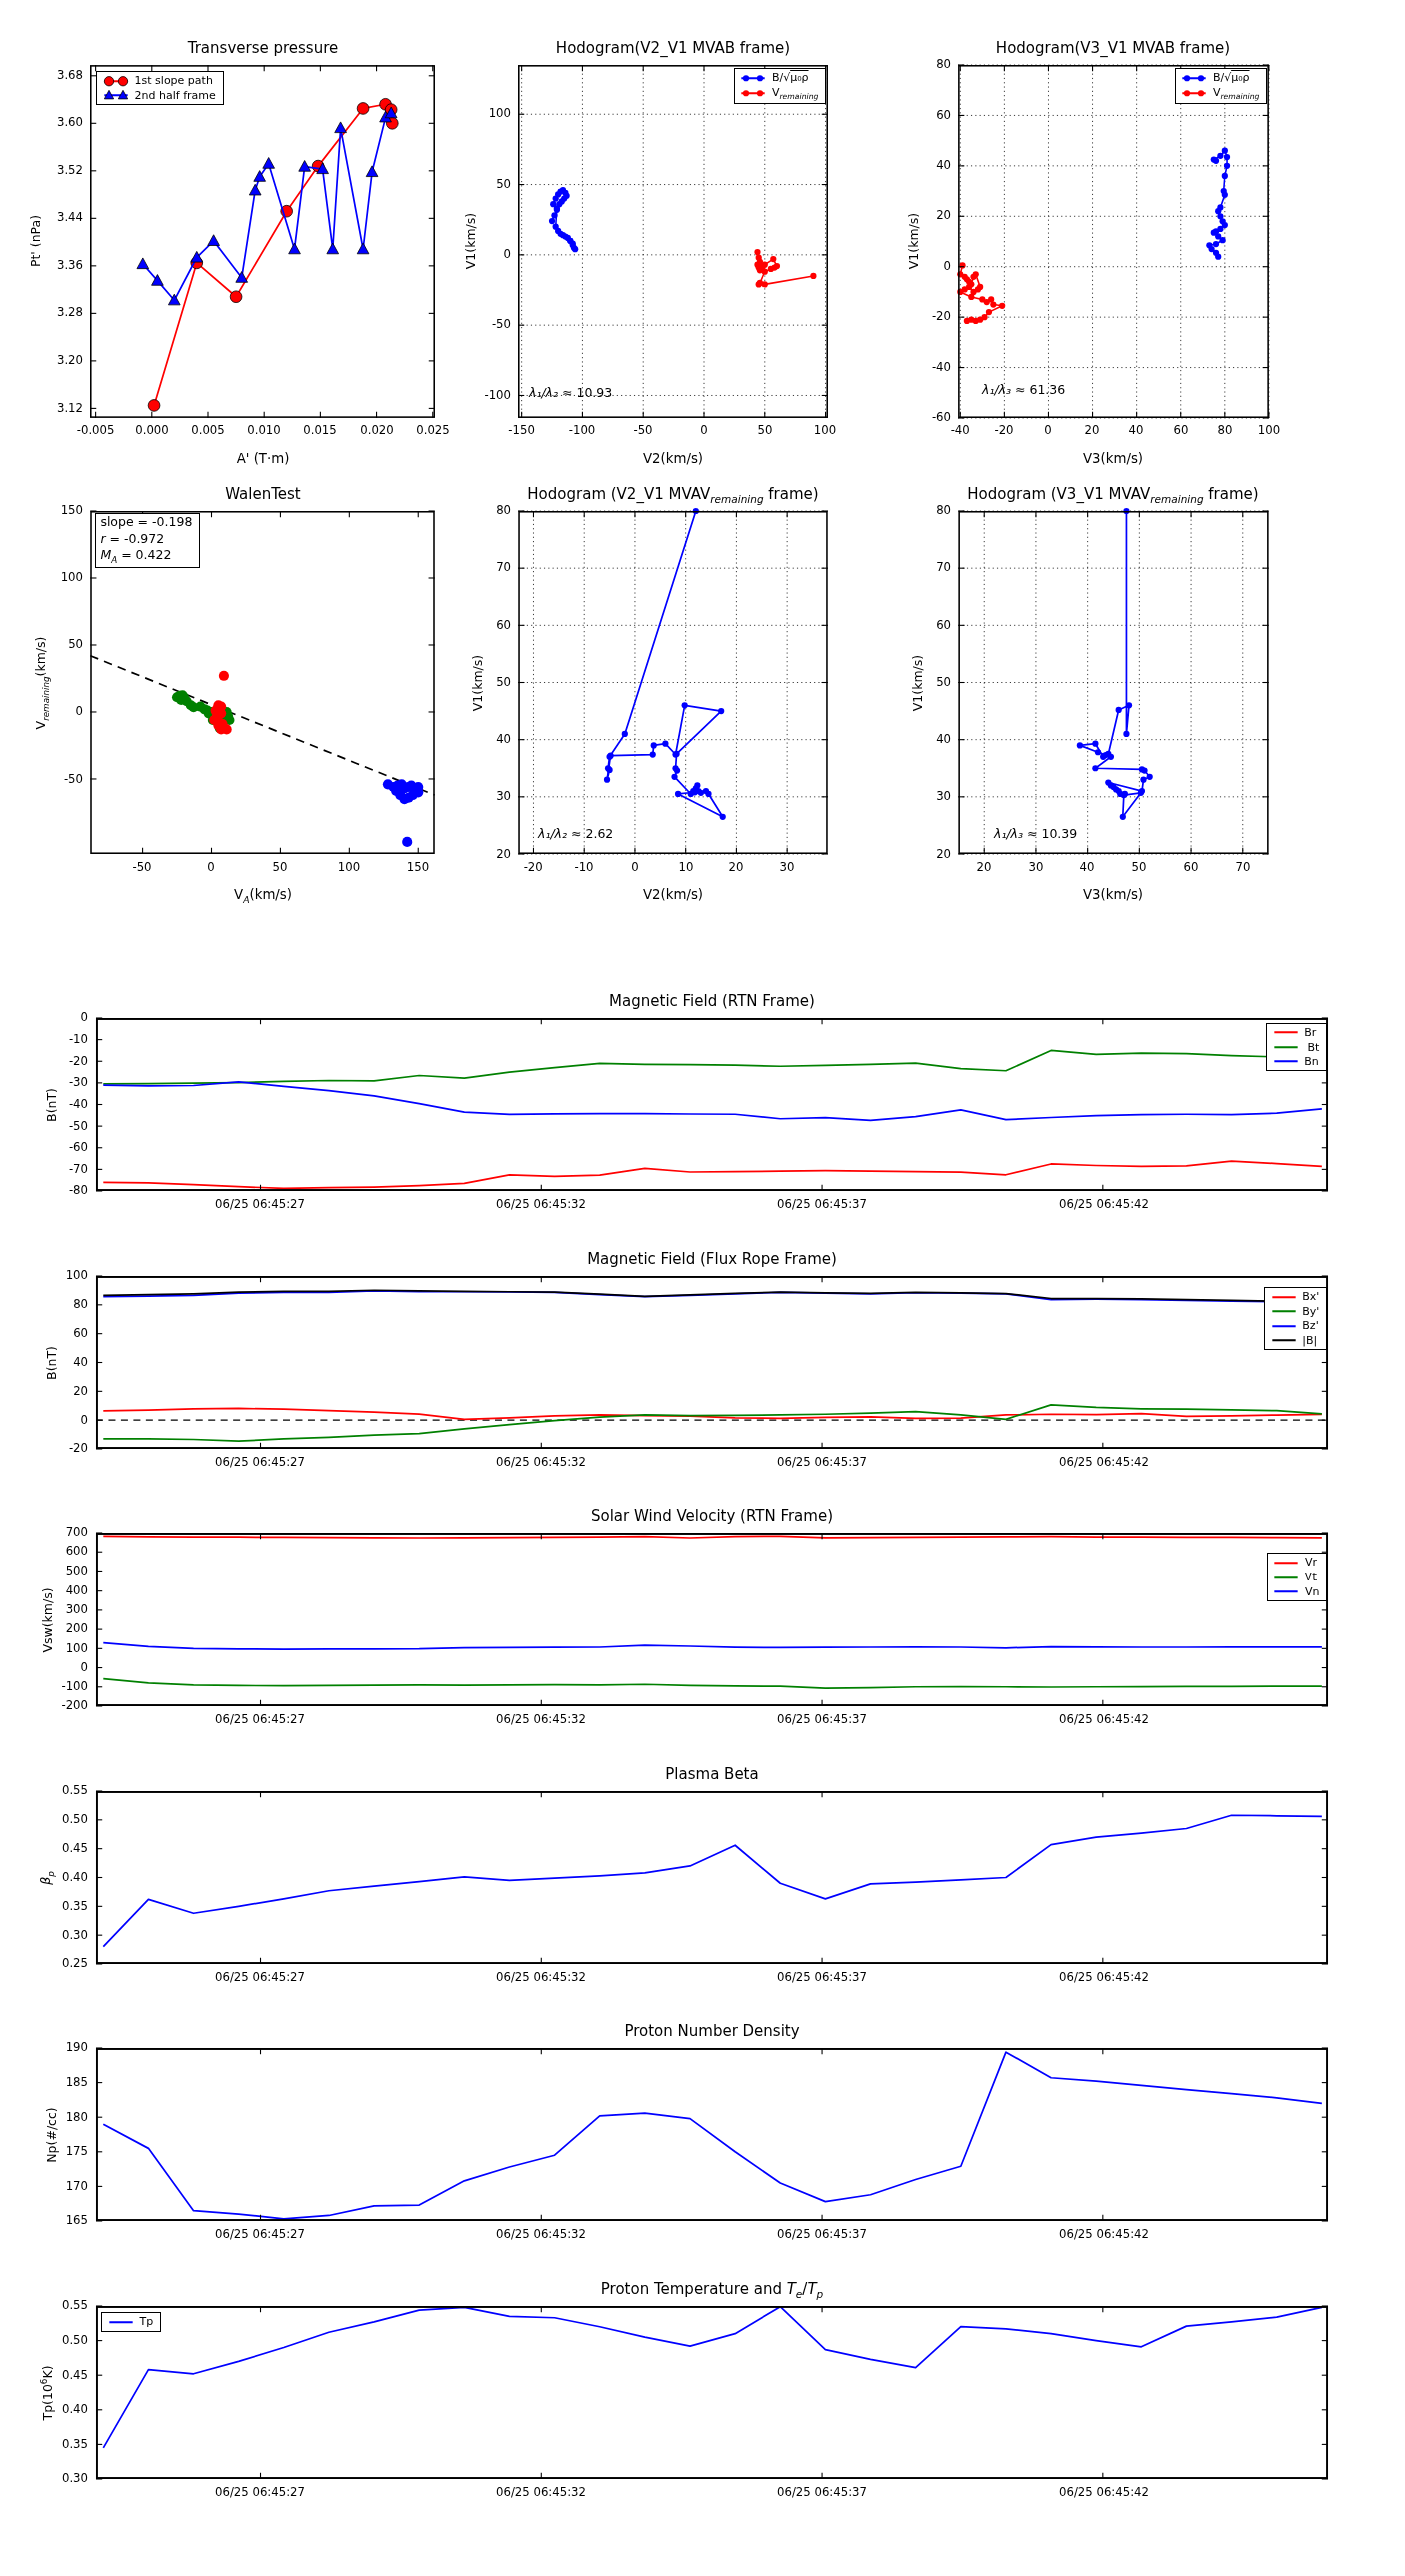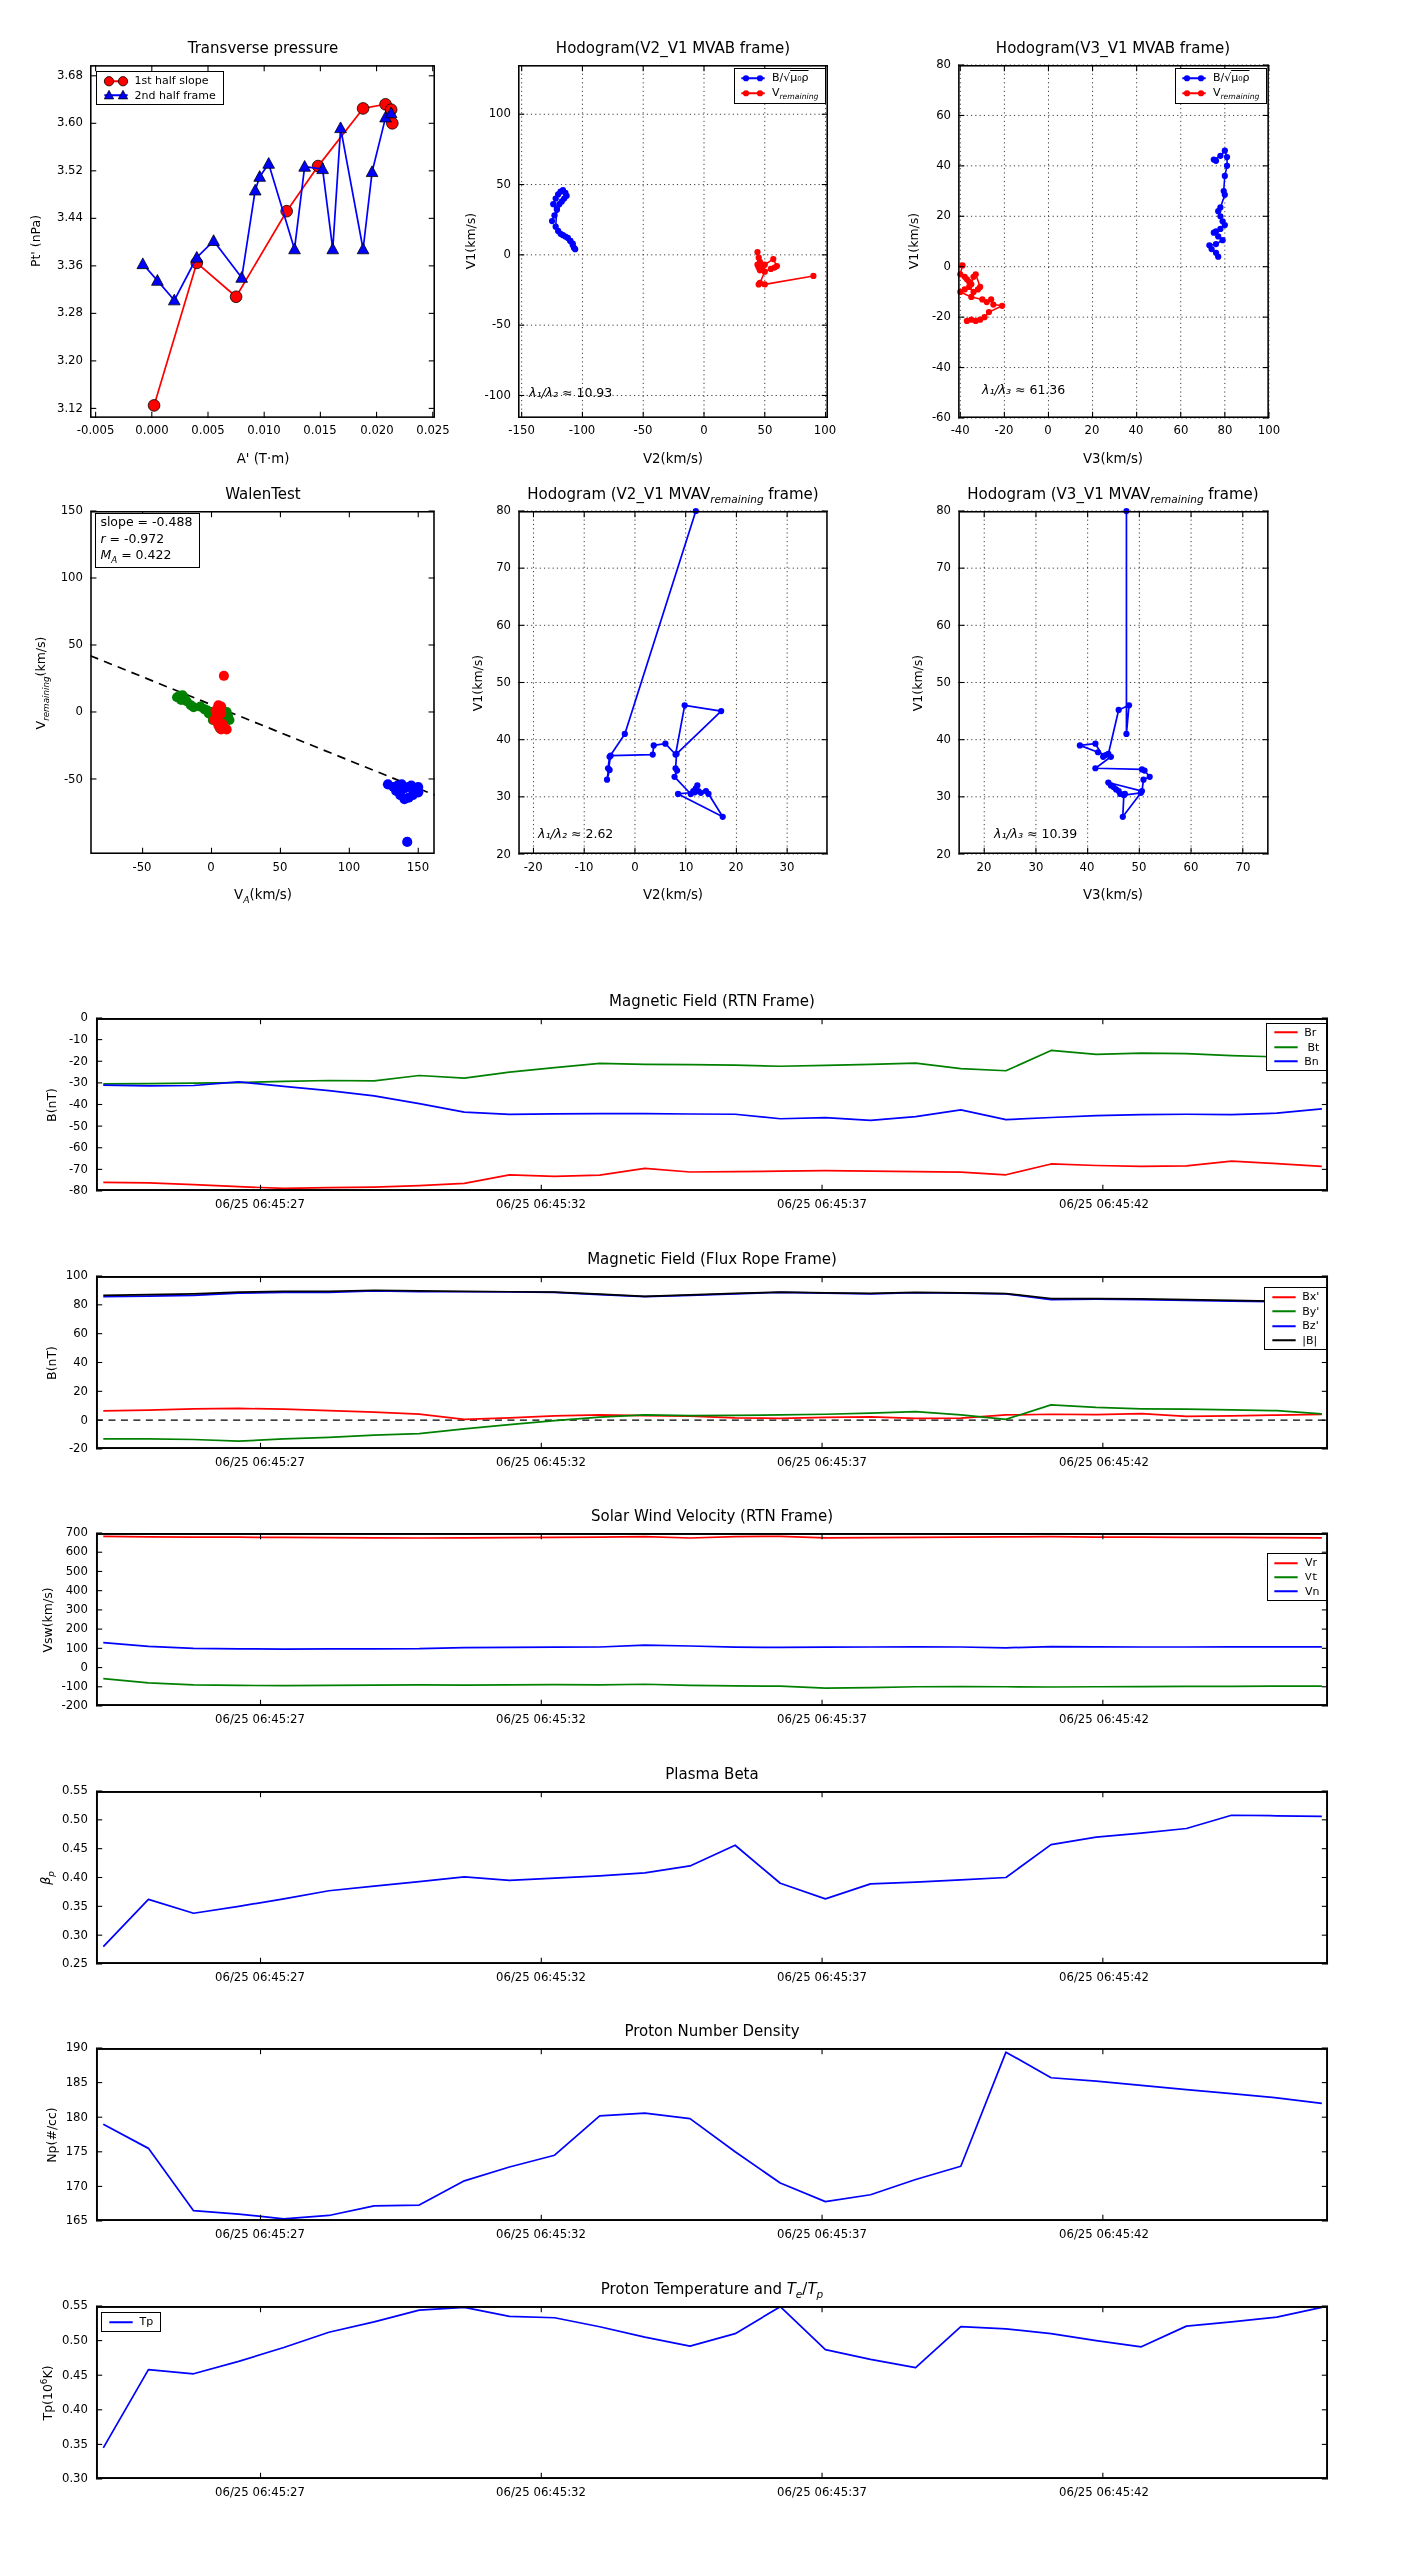--- a/index.html
+++ b/index.html
@@ -92,21 +92,21 @@
         <line x1="442" y1="74.57239057239047" x2="434" y2="74.57239057239047" stroke="#000" stroke-width="1.4"></line>
         <line x1="0" y1="13.696969696969518" x2="8" y2="13.696969696969518" stroke="#000" stroke-width="1.4"></line>
         <line x1="442" y1="13.696969696969518" x2="434" y2="13.696969696969518" stroke="#000" stroke-width="1.4"></line>
       </svg><div class="t xtick" style="left: 5.6px; top: 358px;">-0.005</div><div class="t xtick" style="left: 62px; top: 358px;">0.000</div><div class="t xtick" style="left: 118px; top: 358px;">0.005</div><div class="t xtick" style="left: 174px; top: 358px;">0.010</div><div class="t xtick" style="left: 230px; top: 358px;">0.015</div><div class="t xtick" style="left: 287px; top: 358px;">0.020</div><div class="t xtick" style="left: 343px; top: 358px;">0.025</div><div class="t ytick" style="right: 352px; top: 336px;">3.12</div><div class="t ytick" style="right: 352px; top: 288px;">3.20</div><div class="t ytick" style="right: 352px; top: 240px;">3.28</div><div class="t ytick" style="right: 352px; top: 193px;">3.36</div><div class="t ytick" style="right: 352px; top: 145px;">3.44</div><div class="t ytick" style="right: 352px; top: 98px;">3.52</div><div class="t ytick" style="right: 352px; top: 50px;">3.60</div><div class="t ytick" style="right: 352px; top: 2.9px;">3.68</div><div class="t title" style="left: 173px; top: -26px;">Transverse pressure</div><div class="t xlab" style="left: 173px; top: 386px;">A' (T·m)</div><div class="t ylab" style="left: -55px; top: 176px;">Pt' (nPa)</div><div class="legend" style="left: 6.2px; top: 6.2px;">
         <div class="litem" style="position: static;">
           <svg width="28" height="12.5" viewBox="0 0 36 16">
             <line x1="3" y1="8" x2="33" y2="8" stroke="#ff0000" stroke-width="2.6" stroke-dasharray="none"></line>
             <circle cx="9" cy="8" r="6" fill="#ff0000" stroke="#000" stroke-width="1"></circle>
             <circle cx="27" cy="8" r="6" fill="#ff0000" stroke="#000" stroke-width="1"></circle>
           </svg>
-          <div class="" style="position: static;">1st half slope</div>
+          <div class="" style="position: static;">1st slope path</div>
         </div>
         <div class="litem" style="position: static;">
           <svg width="28" height="12.5" viewBox="0 0 36 16">
             <line x1="3" y1="8" x2="33" y2="8" stroke="#0000ff" stroke-width="2.6" stroke-dasharray="none"></line>
             <polygon points="9,1.6999999999999993 3,12.68 15,12.68" fill="#0000ff" stroke="#000" stroke-width="1"></polygon>
             <polygon points="27,1.6999999999999993 21,12.68 33,12.68" fill="#0000ff" stroke="#000" stroke-width="1"></polygon>
           </svg>
           <div class="" style="position: static;">2nd half frame</div>
         </div>
       </div></div>
@@ -419,21 +419,21 @@
         <line x1="442" y1="343.75" x2="434" y2="343.75" stroke="#000" stroke-width="1.4"></line>
         <line x1="0" y1="257.8125" x2="8" y2="257.8125" stroke="#000" stroke-width="1.4"></line>
         <line x1="442" y1="257.8125" x2="434" y2="257.8125" stroke="#000" stroke-width="1.4"></line>
         <line x1="0" y1="171.875" x2="8" y2="171.875" stroke="#000" stroke-width="1.4"></line>
         <line x1="442" y1="171.875" x2="434" y2="171.875" stroke="#000" stroke-width="1.4"></line>
         <line x1="0" y1="85.9375" x2="8" y2="85.9375" stroke="#000" stroke-width="1.4"></line>
         <line x1="442" y1="85.9375" x2="434" y2="85.9375" stroke="#000" stroke-width="1.4"></line>
         <line x1="0" y1="0" x2="8" y2="0" stroke="#000" stroke-width="1.4"></line>
         <line x1="442" y1="0" x2="434" y2="0" stroke="#000" stroke-width="1.4"></line>
       </svg><div class="t xtick" style="left: 52px; top: 349px;">-50</div><div class="t xtick" style="left: 121px; top: 349px;">0</div><div class="t xtick" style="left: 190px; top: 349px;">50</div><div class="t xtick" style="left: 259px; top: 349px;">100</div><div class="t xtick" style="left: 328px; top: 349px;">150</div><div class="t ytick" style="right: 352px; top: 261px;">-50</div><div class="t ytick" style="right: 352px; top: 193px;">0</div><div class="t ytick" style="right: 352px; top: 126px;">50</div><div class="t ytick" style="right: 352px; top: 59px;">100</div><div class="t ytick" style="right: 352px; top: -7.8px;">150</div><div class="t title" style="left: 173px; top: -26px;">WalenTest</div><div class="t xlab" style="left: 173px; top: 376px;">V<sub><i>A</i></sub>(km/s)</div><div class="t ylab" style="left: -48px; top: 172px;">V<sub><i>remaining</i></sub>(km/s)</div><div class="infobox" style="left: 4.7px; top: 1.6px;">
-        <div class="" style="position: static;">slope = -0.488</div>
+        <div class="" style="position: static;">slope = -0.198</div>
         <div class="" style="position: static;"><i>r</i> = -0.972</div>
         <div class="" style="position: static;"><i>M<sub>A</sub></i> = 0.422</div>
       </div></div>
     <div class="chart" style="left: 518px; top: 511px; width: 310px; height: 343px;"><svg width="310" height="343" style="overflow: visible;" viewBox="0 0 397 440">
         <defs>
           <clipPath id="hodogram-v2v1-mvav-clip">
             <rect x="0" y="0" width="397" height="440"></rect>
           </clipPath>
         </defs>
         <line x1="19.524590163934427" y1="0" x2="19.524590163934427" y2="440" stroke="#000" stroke-width="1" stroke-dasharray="1.5,4"></line>

